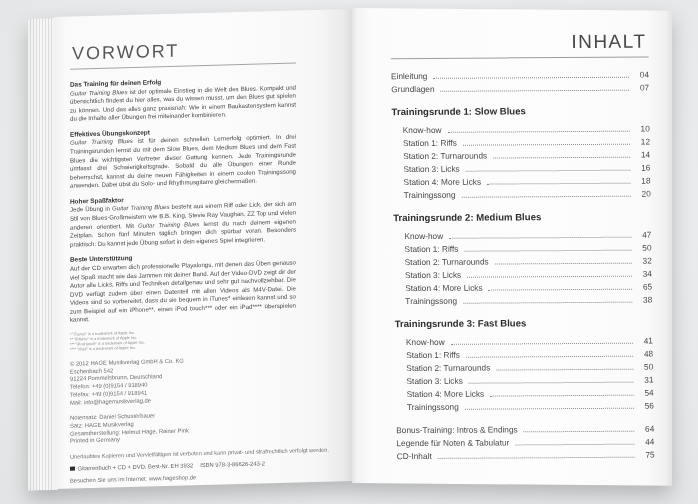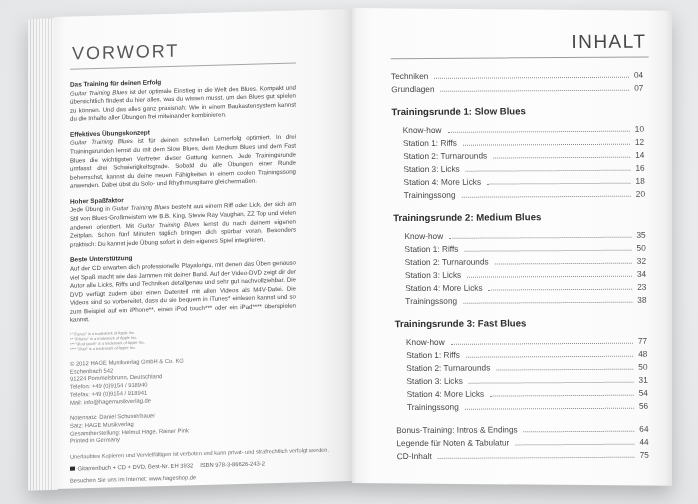--- a/index.html
+++ b/index.html
@@ -66,21 +66,21 @@
   .inhalt-title{
     font-size:19px;font-weight:400;letter-spacing:1.5px;color:#474747;
     text-align:right;margin:2px 2px 0 0;
   }
   .rule-right{height:1px;background:#9d9d9d;margin:4px 0 0 0;}
   .toc{margin-top:9px;}
   .toc-row{display:flex;align-items:flex-end;height:13px;color:#4a4a4a;font-size:8.3px;}
   .toc-row.sub{padding-left:11px;}
   .toc-label{white-space:nowrap;}
   .leader{flex:1;border-bottom:1px dotted #8a8a8a;margin:0 5px 2.5px 6px;}
-  .toc-num{min-width:15px;}
+  .toc-num{min-width:15px;text-align:right;}
   .toc-sec{font-size:9.6px;font-weight:bold;color:#2e2e2e;margin:12px 0 3px 0;height:13px;}
   .toc-gap{height:10px;}
 </style>
 </head>
 <body>
 
 <div class="scene">
   <div class="book">
 
     <div class="left-assembly">
@@ -142,21 +142,21 @@
         <div class="website-line">Besuchen Sie uns im Internet: www.hageshop.de</div>
       </div>
     </div>
 
     <div class="page-right">
       <div class="right-content">
         <div class="inhalt-title">INHALT</div>
         <div class="rule-right"></div>
         <div class="toc">
             <div class="toc-row">
-              <span class="toc-label">Techniken</span>
+              <span class="toc-label">Einleitung</span>
               <span class="leader"></span>
               <span class="toc-num">04</span>
             </div>
             <div class="toc-row">
               <span class="toc-label">Grundlagen</span>
               <span class="leader"></span>
               <span class="toc-num">07</span>
             </div>
             <div class="toc-sec">Trainingsrunde 1: Slow Blues</div>
             <div class="toc-row sub">
@@ -186,52 +186,52 @@
             </div>
             <div class="toc-row sub">
               <span class="toc-label">Trainingssong</span>
               <span class="leader"></span>
               <span class="toc-num">20</span>
             </div>
             <div class="toc-sec">Trainingsrunde 2: Medium Blues</div>
             <div class="toc-row sub">
               <span class="toc-label">Know-how</span>
               <span class="leader"></span>
-              <span class="toc-num">35</span>
+              <span class="toc-num">47</span>
             </div>
             <div class="toc-row sub">
               <span class="toc-label">Station 1: Riffs</span>
               <span class="leader"></span>
               <span class="toc-num">50</span>
             </div>
             <div class="toc-row sub">
               <span class="toc-label">Station 2: Turnarounds</span>
               <span class="leader"></span>
               <span class="toc-num">32</span>
             </div>
             <div class="toc-row sub">
               <span class="toc-label">Station 3: Licks</span>
               <span class="leader"></span>
               <span class="toc-num">34</span>
             </div>
             <div class="toc-row sub">
               <span class="toc-label">Station 4: More Licks</span>
               <span class="leader"></span>
-              <span class="toc-num">23</span>
+              <span class="toc-num">65</span>
             </div>
             <div class="toc-row sub">
               <span class="toc-label">Trainingssong</span>
               <span class="leader"></span>
               <span class="toc-num">38</span>
             </div>
             <div class="toc-sec">Trainingsrunde 3: Fast Blues</div>
             <div class="toc-row sub">
               <span class="toc-label">Know-how</span>
               <span class="leader"></span>
-              <span class="toc-num">77</span>
+              <span class="toc-num">41</span>
             </div>
             <div class="toc-row sub">
               <span class="toc-label">Station 1: Riffs</span>
               <span class="leader"></span>
               <span class="toc-num">48</span>
             </div>
             <div class="toc-row sub">
               <span class="toc-label">Station 2: Turnarounds</span>
               <span class="leader"></span>
               <span class="toc-num">50</span>

